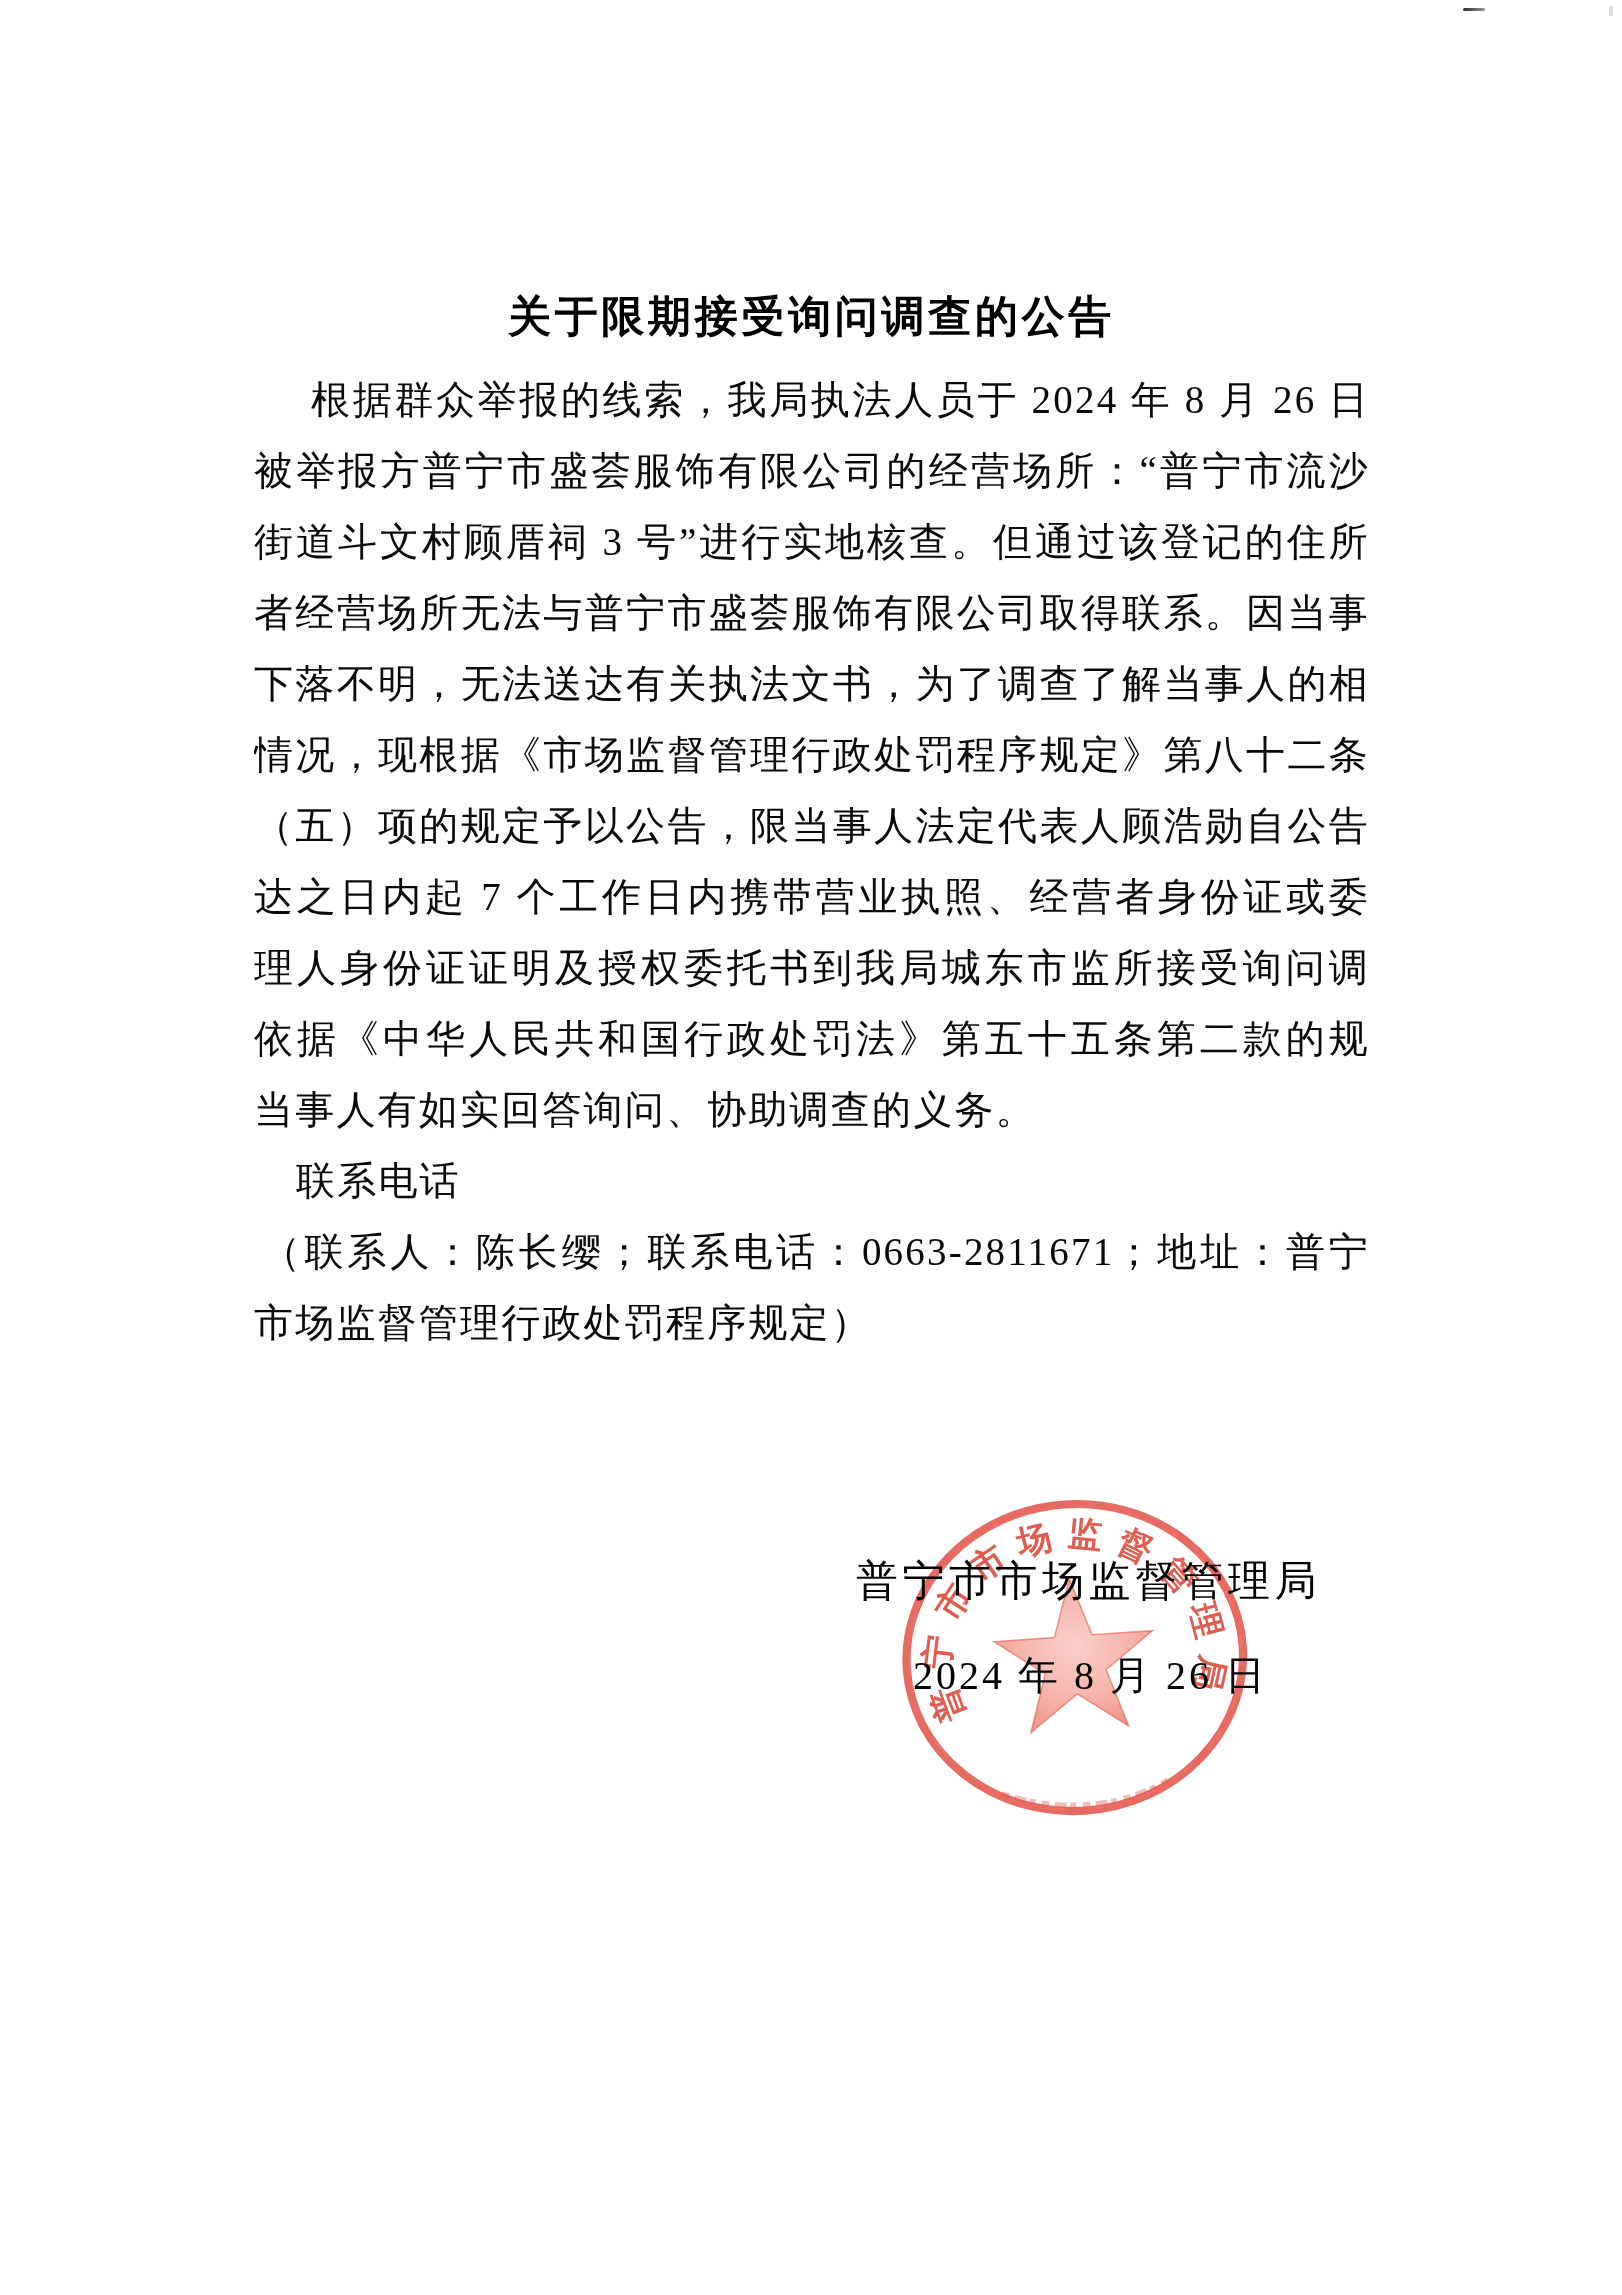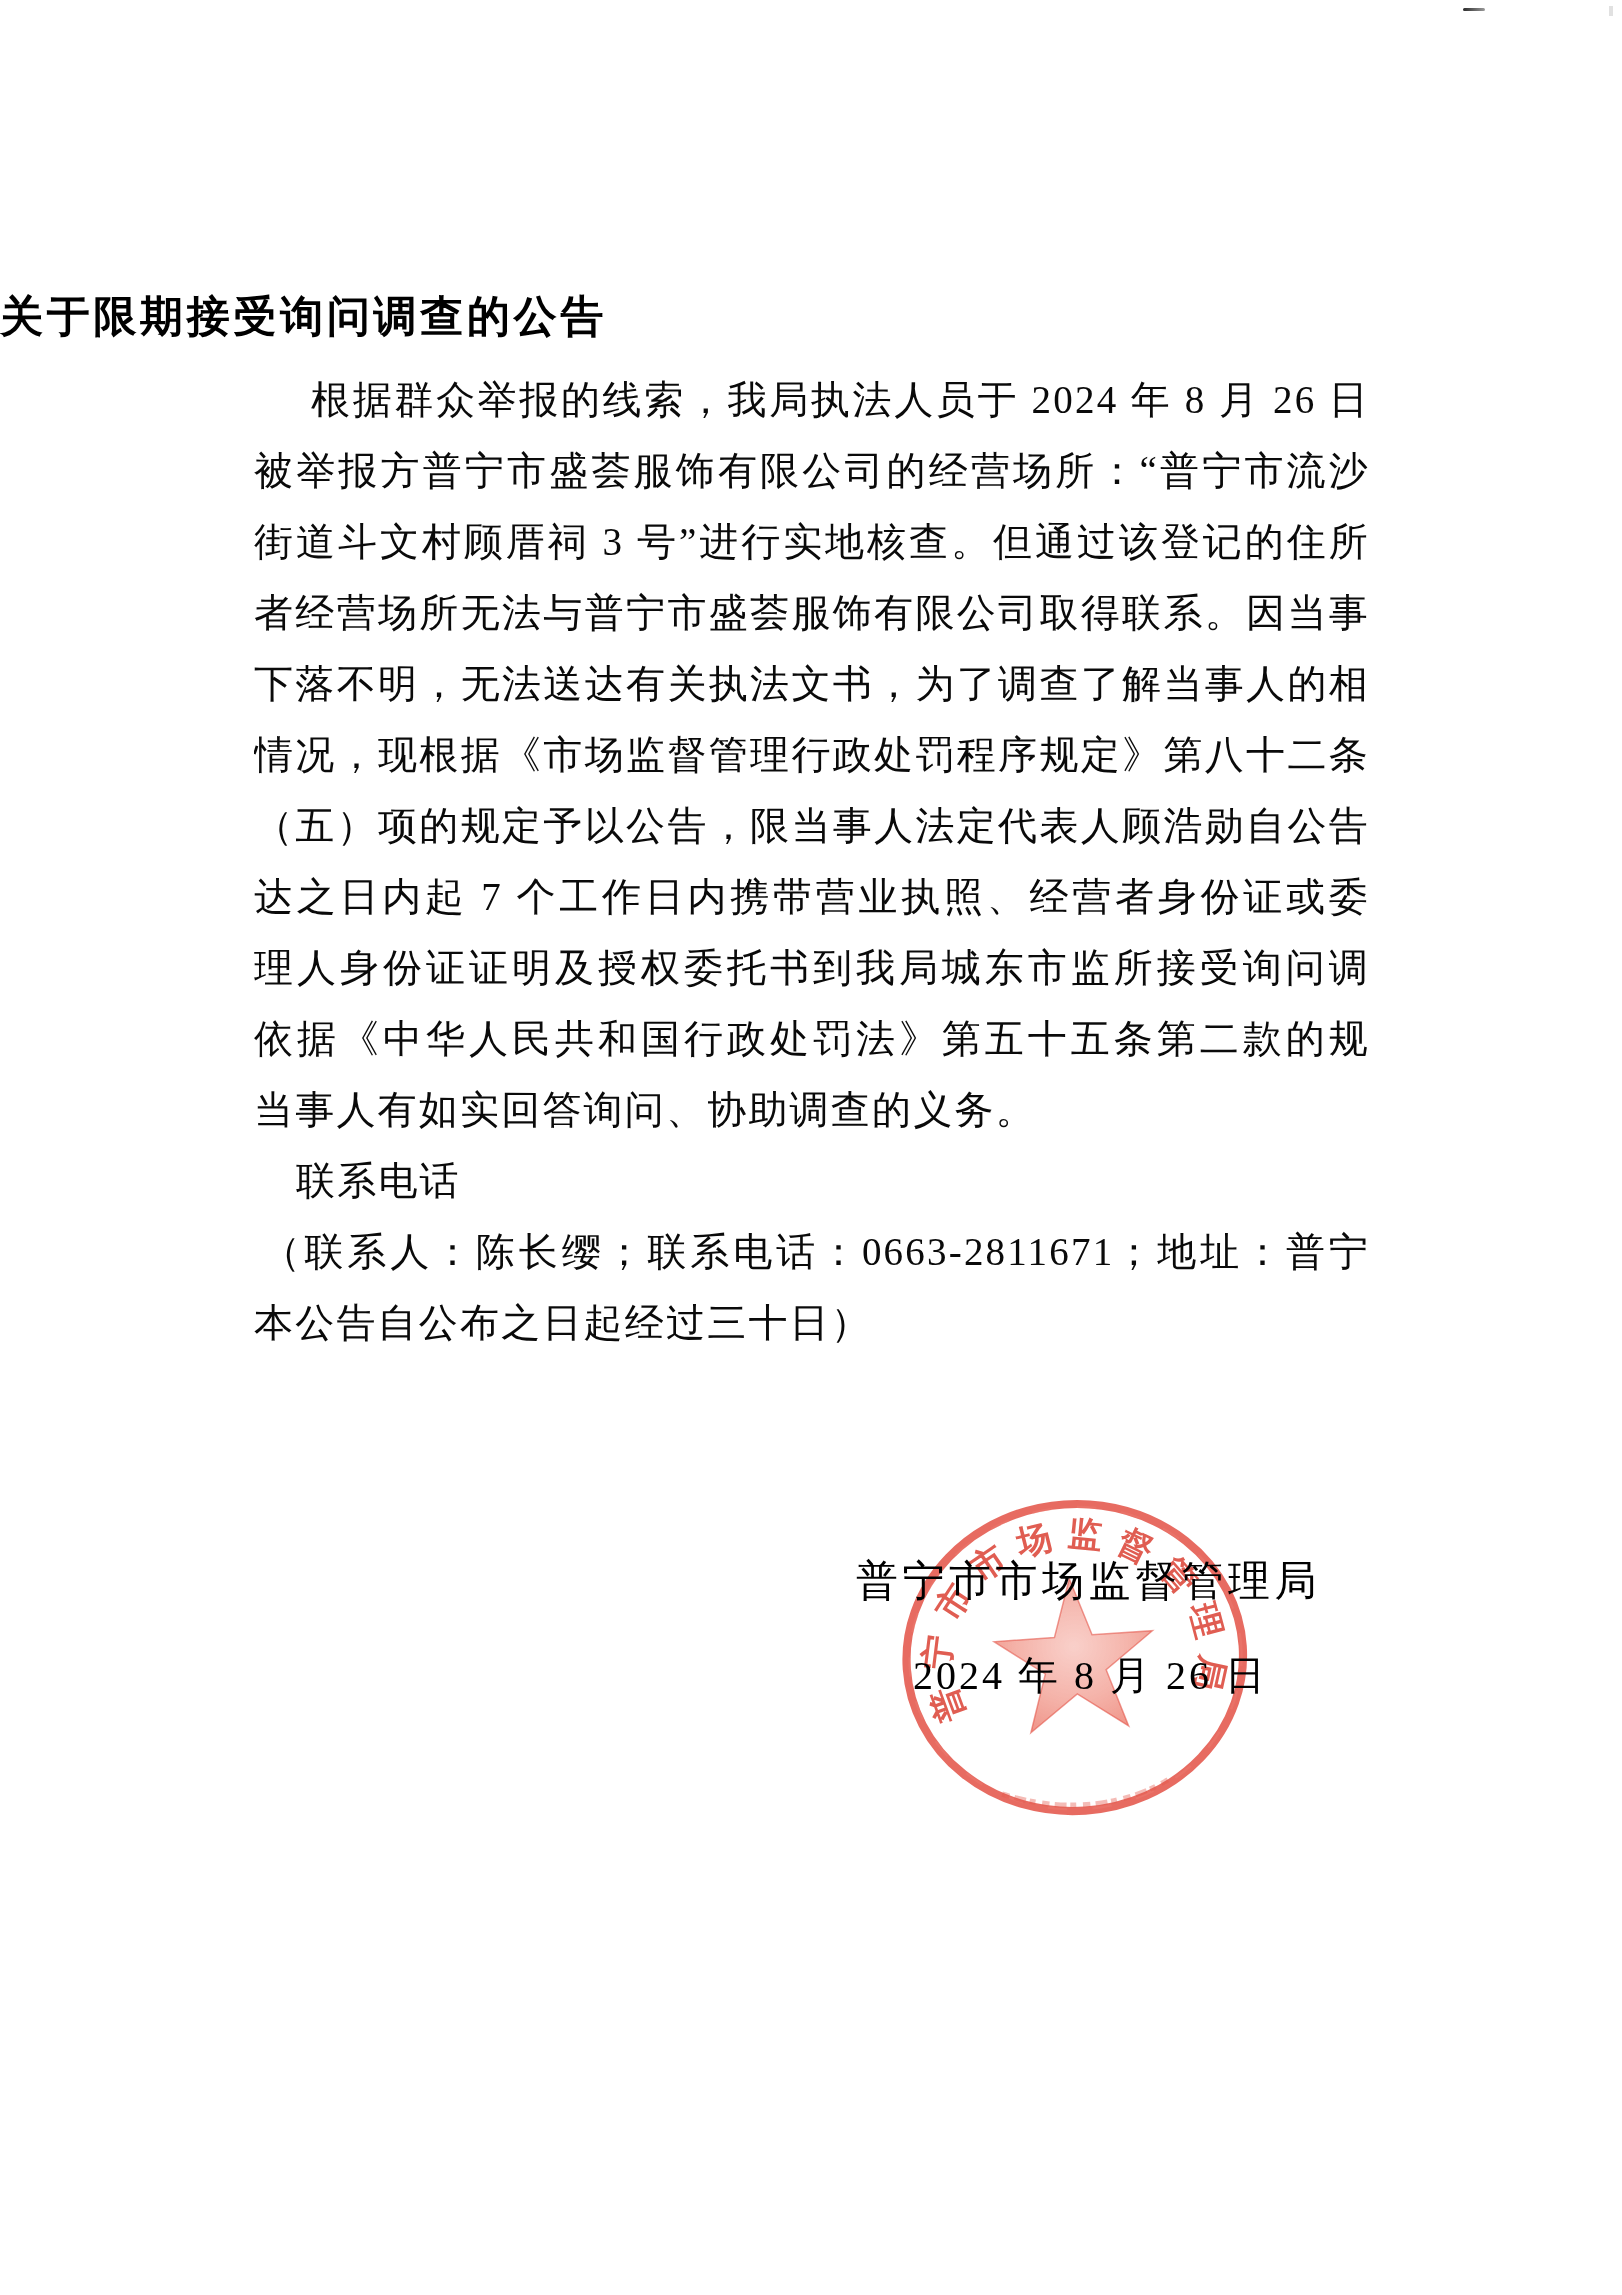--- a/index.html
+++ b/index.html
@@ -26,21 +26,21 @@
     left: 1609px; top: 6px;
     width: 3.7px; height: 10.4px;
     background: #bdbdbd;
     opacity: .45;
   }
 
   .doc-title {
     position: absolute;
     left: 0; right: 0;
     top: 288px;
-    text-align: left;
+    text-align: center;
     font-family: "Liberation Sans", "DejaVu Sans", sans-serif;
     font-weight: bold;
     font-size: 43px;
     letter-spacing: 3.7px;
     color: #000000;
   }
 
   .body-block {
     position: absolute;
     left: 254px;
@@ -109,21 +109,21 @@
     <div class="line j">者经营场所无法与普宁市盛荟服饰有限公司取得联系。因当事人</div>
     <div class="line j">下落不明，无法送达有关执法文书，为了调查了解当事人的相关</div>
     <div class="line j">情况，现根据《市场监督管理行政处罚程序规定》第八十二条第</div>
     <div class="line j">（五）项的规定予以公告，限当事人法定代表人顾浩勋自公告送</div>
     <div class="line j">达之日内起 7 个工作日内携带营业执照、经营者身份证或委托代</div>
     <div class="line j">理人身份证证明及授权委托书到我局城东市监所接受询问调查。</div>
     <div class="line j">依据《中华人民共和国行政处罚法》第五十五条第二款的规定，</div>
     <div class="line">当事人有如实回答询问、协助调查的义务。</div>
     <div class="line ind-para">联系电话</div>
     <div class="line j ind-paren">（联系人：陈长缨；联系电话：0663-2811671；地址：普宁市市</div>
-    <div class="line">本公告自公布之日起经过三十日）</div>
+    <div class="line">市场监督管理行政处罚程序规定）</div>
   </div>
 
   <div class="sig-org">普宁市市场监督管理局</div>
   <div class="sig-date">2024 年 8 月 26 日</div>
 
   <svg class="seal" viewBox="0 0 482 452" xmlns="http://www.w3.org/2000/svg">
     <defs>
       <radialGradient id="starGrad" cx="50%" cy="45%" r="65%">
         <stop offset="0%" stop-color="#f7c0b8" stop-opacity="0.75"></stop>
         <stop offset="55%" stop-color="#f2a094" stop-opacity="0.8"></stop>

